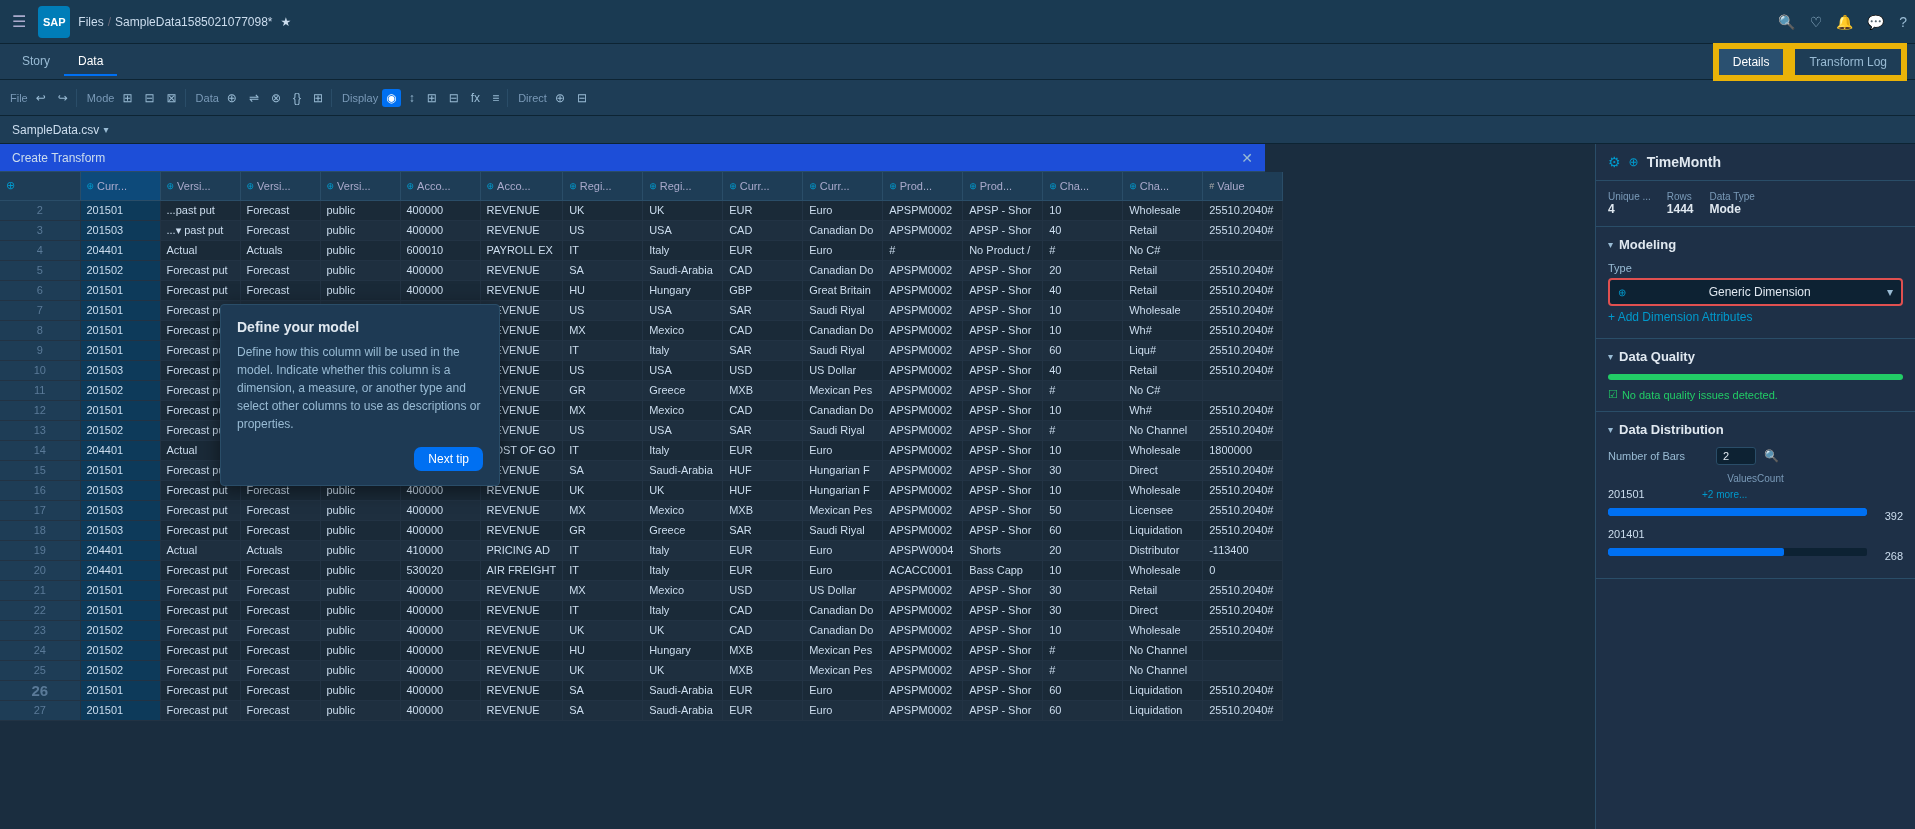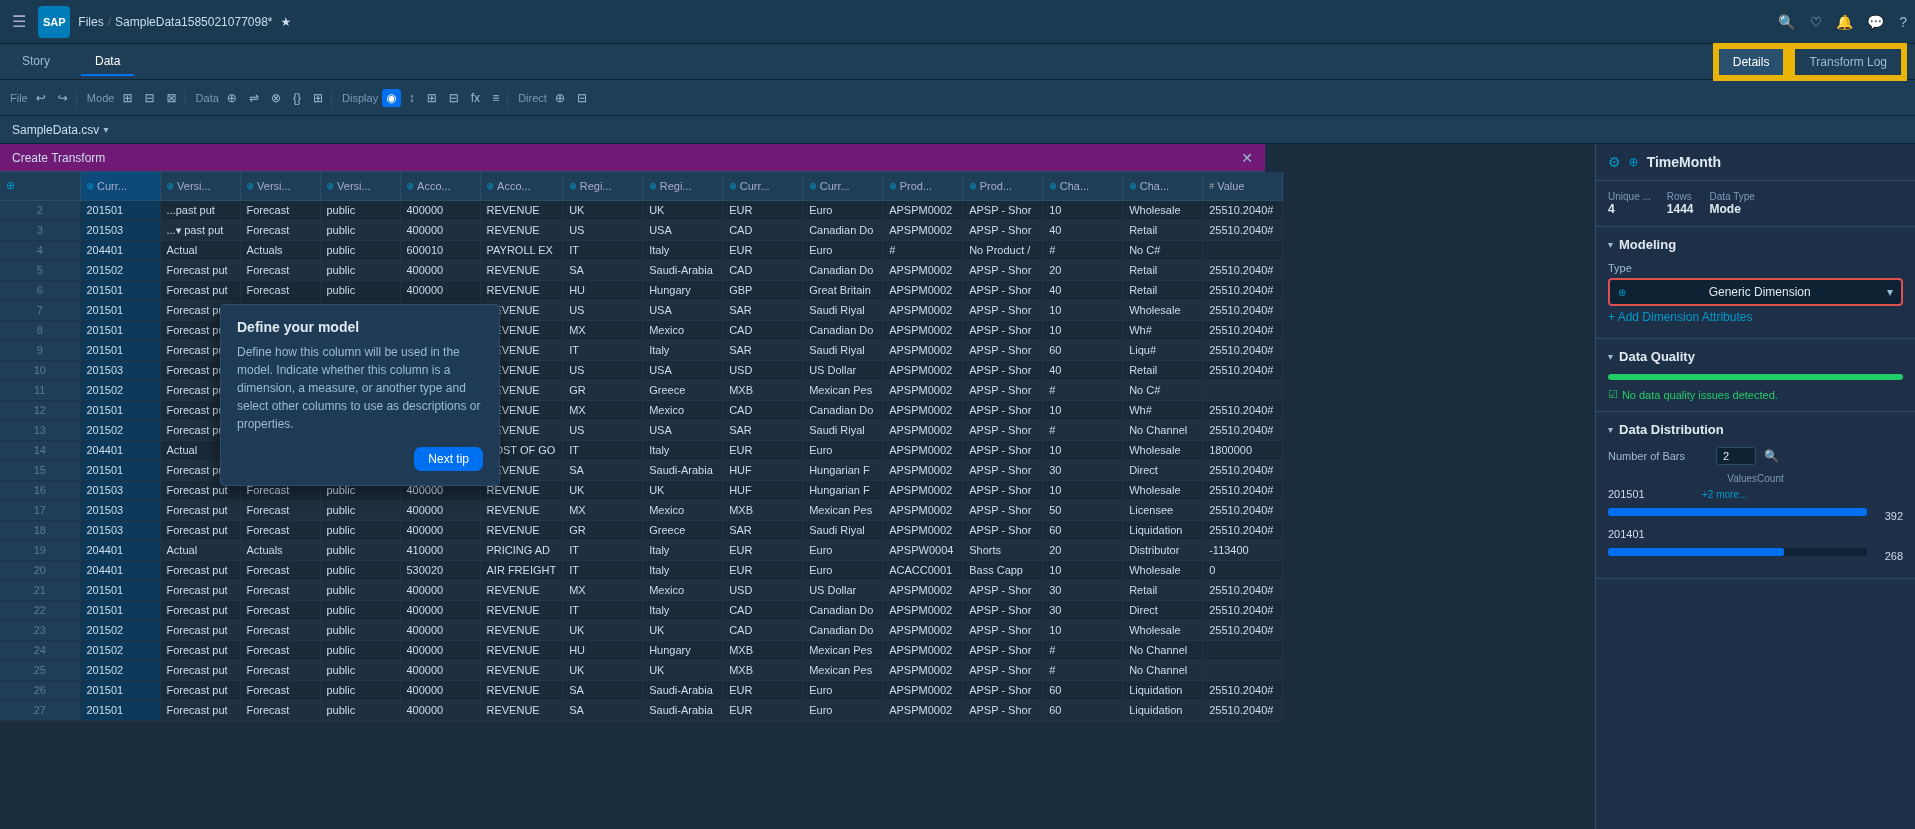--- a/index.html
+++ b/index.html
@@ -22,21 +22,21 @@
     .breadcrumb .sep { color: #667; }
     .star { color: #f0c040; margin-left: 4px; }
     .top-nav-spacer { flex: 1; }
     .top-nav-icons { display: flex; gap: 14px; align-items: center; }
     .top-nav-icon { color: #99bbd4; font-size: 14px; cursor: pointer; }
 
     
     .toolbar-tabs {
       display: flex; align-items: center; height: 36px;
       background: #1e3d56; border-bottom: 1px solid #0d2433;
-      padding: 0 8px; gap: 17px;
+      padding: 0 8px; gap: 0;
     }
     .tab-btn {
       padding: 6px 14px; font-size: 12px; color: #99bbd4;
       cursor: pointer; border-bottom: 2px solid transparent;
       background: none; border-top: none; border-left: none; border-right: none;
     }
     .tab-btn.active { color: #fff; border-bottom: 2px solid #0070f2; }
 
     
     .toolbar {
@@ -67,21 +67,21 @@
 
     
     .grid-container {
       flex: 1; overflow: hidden; position: relative; background: #1a2d3f;
       min-width: 0;
     }
 
     
     .create-transform-panel {
       position: absolute; top: 0; left: 0; right: 330px;
-      background: #701a75; border-bottom: 1px solid #2a4d68;
+      background: #1d4ed8; border-bottom: 1px solid #2a4d68;
       display: flex; align-items: center; padding: 0 12px; height: 28px; z-index: 10;
       gap: 2px;
     }
     .ct-label { color: #cde; font-size: 12px; font-weight: 500; }
     .ct-close { color: #99bbd4; cursor: pointer; margin-left: auto; font-size: 14px; }
 
     .grid-scroll { overflow: auto; height: 100%; }
 
     table { border-collapse: collapse; font-size: 11px; }
     thead tr { height: 28px; background: #1e3d56; position: sticky; top: 0; z-index: 5; }
@@ -803,21 +803,21 @@
               <td>UK</td>
               <td>MXB</td>
               <td>Mexican Pes</td>
               <td>APSPM0002</td>
               <td>APSP - Shor</td>
               <td>#</td>
               <td>No Channel</td>
               <td></td>
             </tr>
             <tr>
-              <td style="color: rgb(90, 122, 152); font-size: 11px; text-align: center; background: rgb(30, 61, 86);">26</td>
+              <td style="color: rgb(90, 122, 152); font-size: 15px; text-align: center; background: rgb(30, 61, 86); font-weight: bold;">26</td>
               <td class="selected-col">201501</td>
               <td>Forecast put</td>
               <td>Forecast</td>
               <td>public</td>
               <td>400000</td>
               <td>REVENUE</td>
               <td>SA</td>
               <td>Saudi-Arabia</td>
               <td>EUR</td>
               <td>Euro</td>

